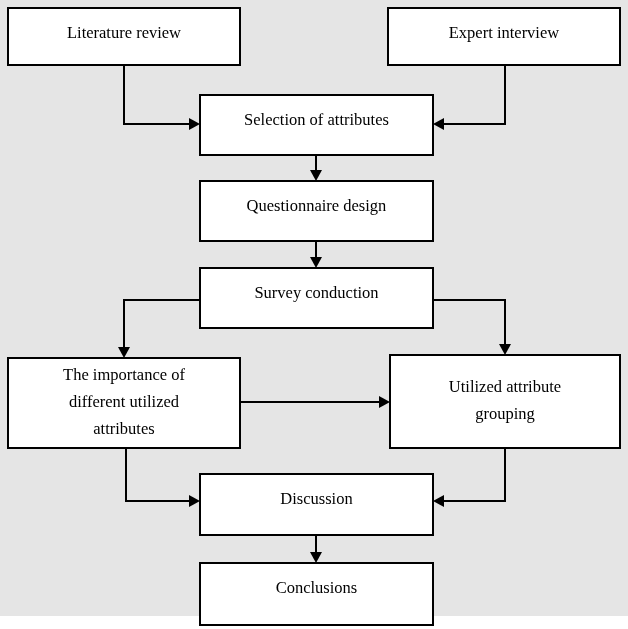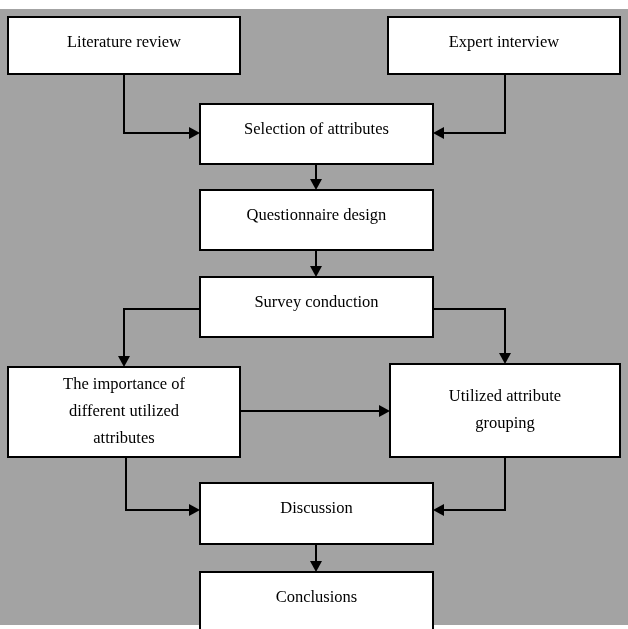--- a/index.html
+++ b/index.html
@@ -10,22 +10,21 @@
   body {
     width: 628px;
     height: 629px;
     overflow: hidden;
     font-family: "Liberation Serif", "DejaVu Serif", serif;
   }
   #flowchart-root {
     position: relative;
     width: 628px;
     height: 616px;
-    background: #a3a3a3;
-    margin-top: 9px;
+    background: #e5e5e5;
   }
   svg#flow-svg {
     position: absolute;
     top: 0;
     left: 0;
     width: 628px;
     height: 629px;
     display: block;
   }
   .node-box {

